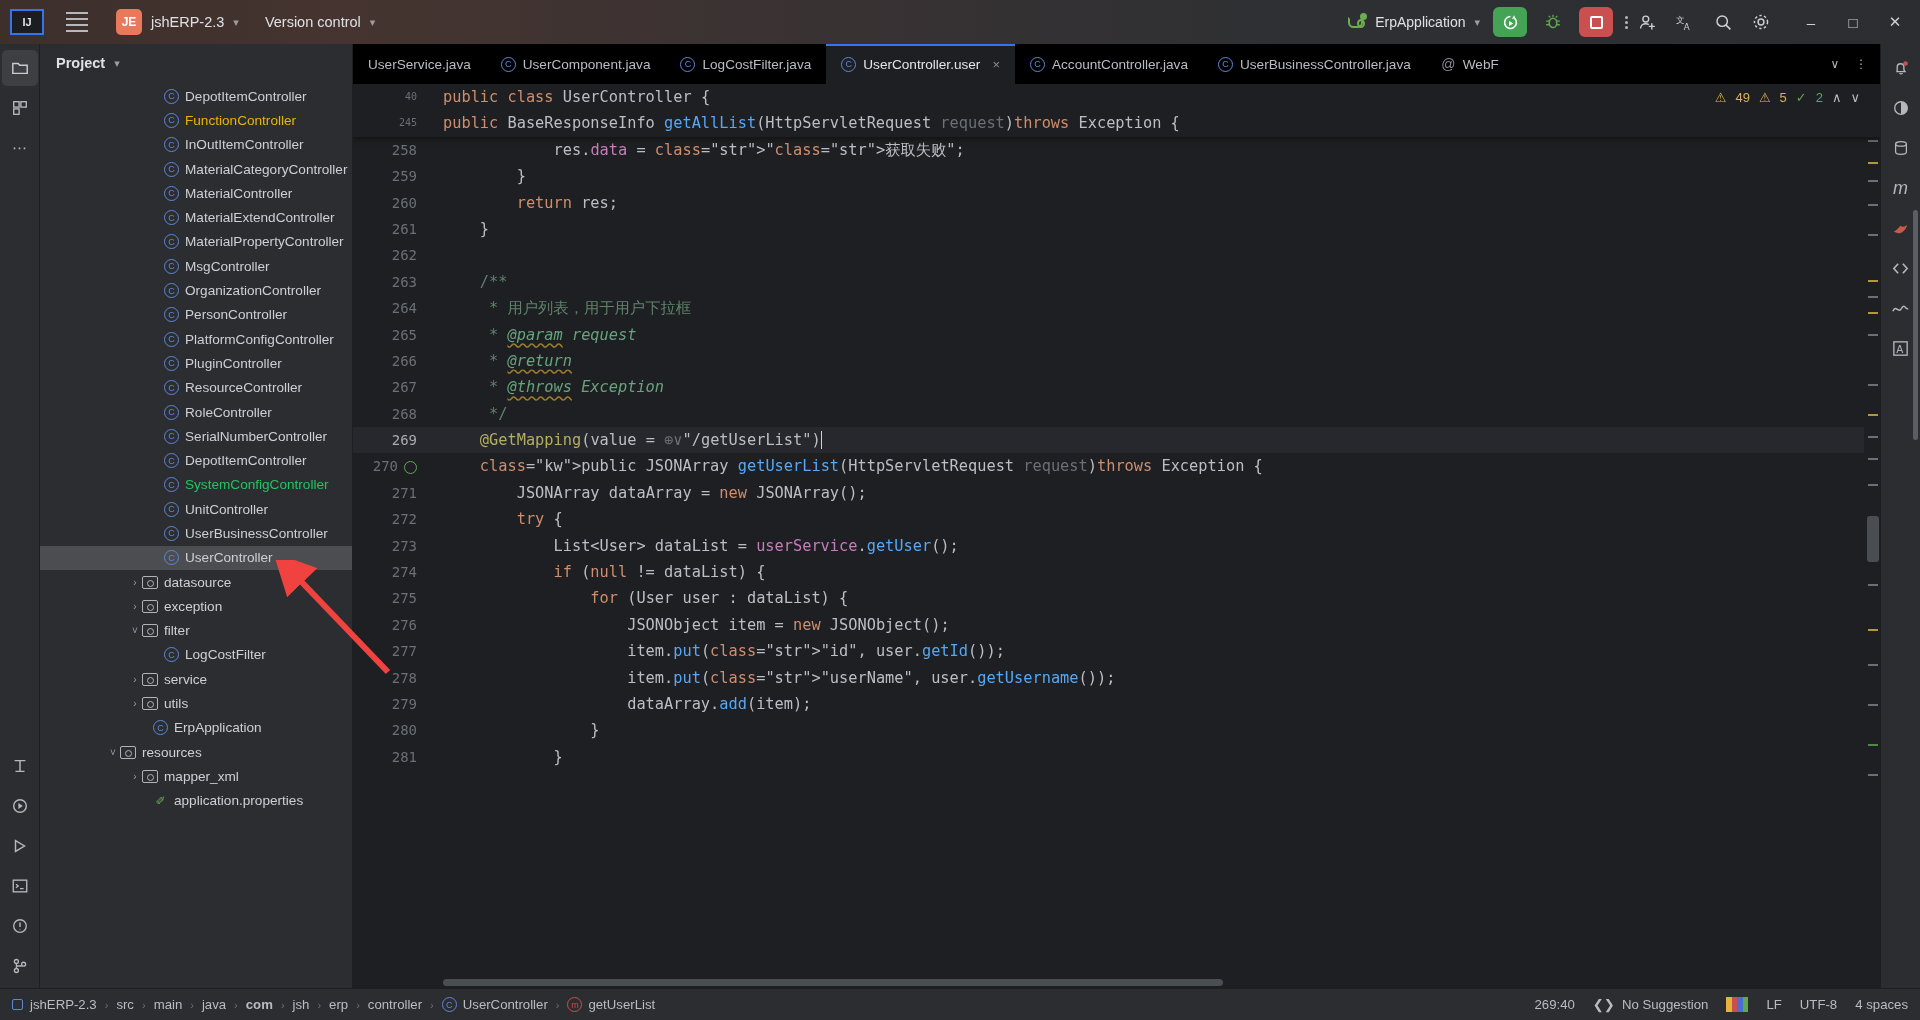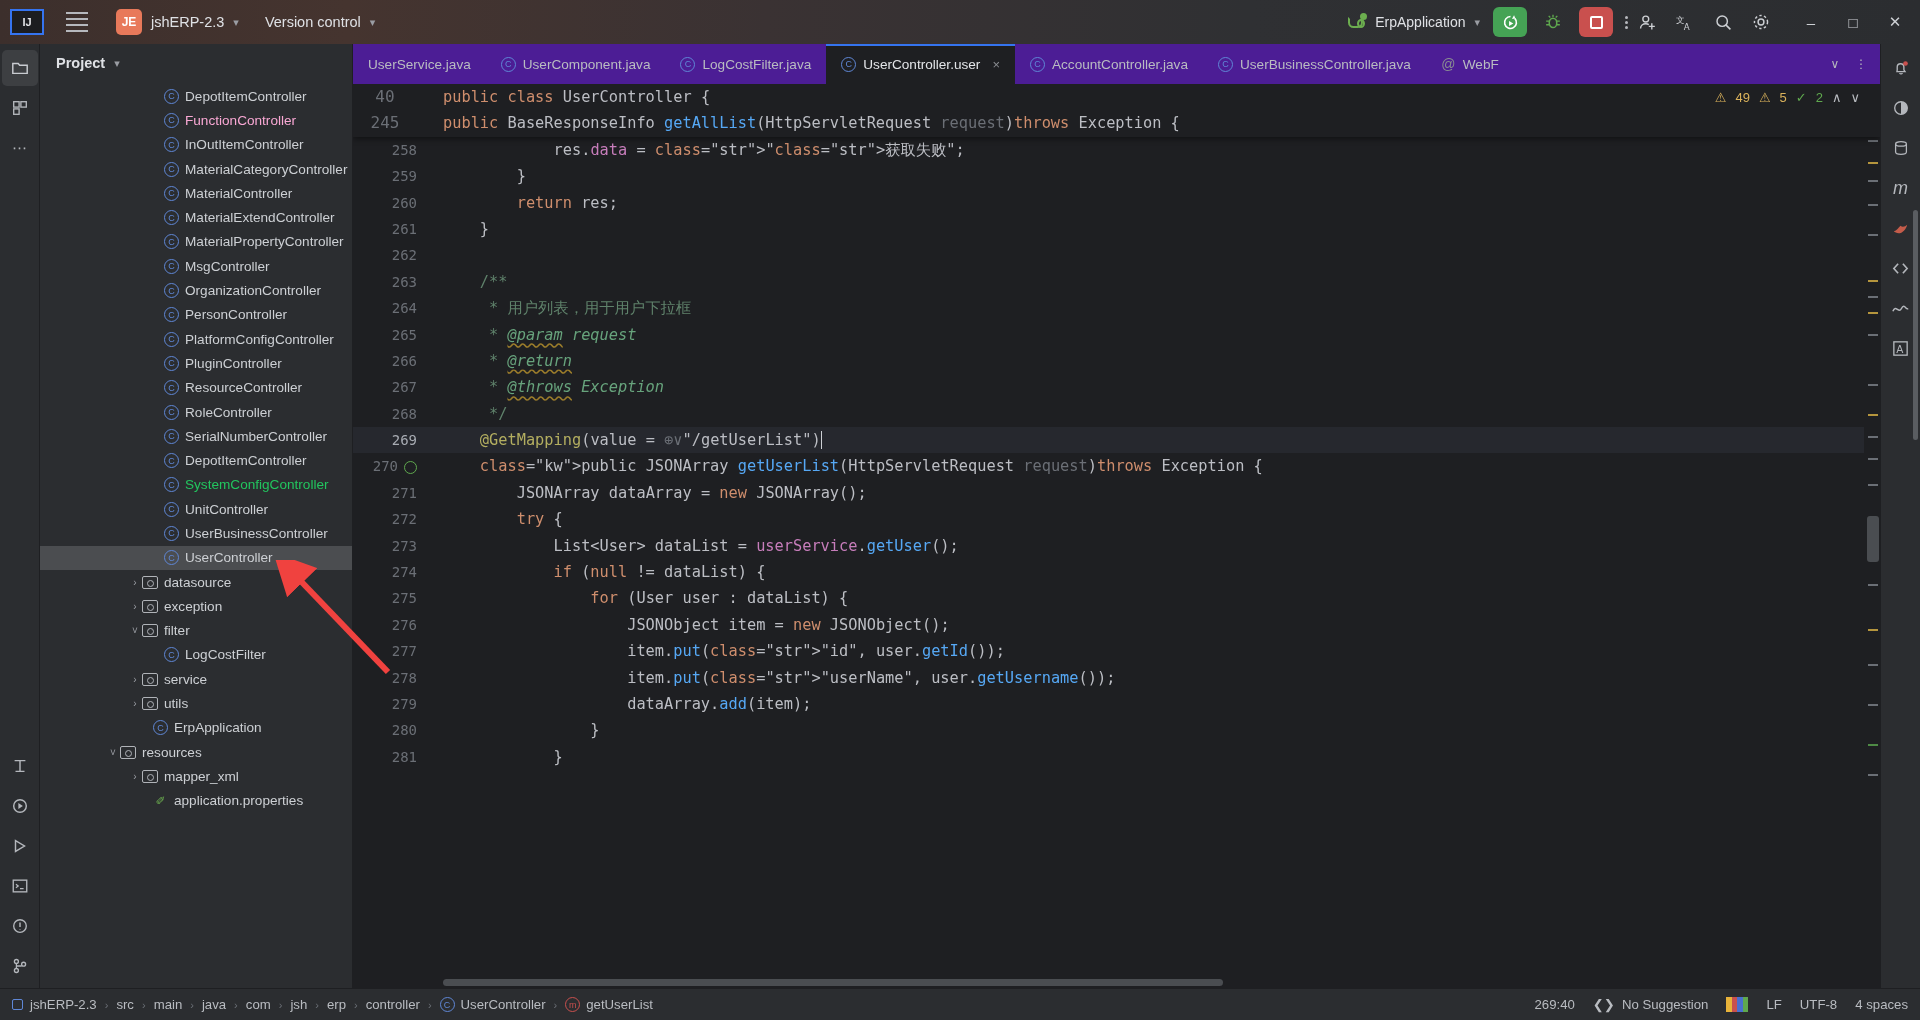--- a/index.html
+++ b/index.html
@@ -90,21 +90,21 @@
   .cls-ic { width:15px;height:15px;border:1.6px solid #5f87d6;border-radius:50%;color:#5f87d6;
             font-size:9px; display:flex;align-items:center;justify-content:center;flex:0 0 15px; margin-right:6px;}
   .fold-ic { width:16px;height:13px;flex:0 0 16px;margin-right:6px;border:1.4px solid #b0b3b8;border-radius:2px;
              position:relative;}
   .fold-ic:after{content:"";position:absolute;left:4px;top:3px;width:5px;height:5px;border:1.3px solid #b0b3b8;border-radius:50%;}
   .leaf-ic { width:15px;height:15px;flex:0 0 15px;margin-right:6px;color:#6cae4f;font-size:12px;display:flex;align-items:center;justify-content:center;}
   .tree-scroll { position:absolute; right:2px; top:210px; width:5px; height:230px; background:#5a5d61; border-radius:3px; }
 
   
   .editor-area { flex:1 1 auto; display:flex; flex-direction:column; min-width:0; background:#1e1f22; }
-  .tabs { height:40px; flex:0 0 40px; display:flex; align-items:stretch; background:#4c1d95; position:relative; }
+  .tabs { height:40px; flex:0 0 40px; display:flex; align-items:stretch; background:#000000; position:relative; }
   .tab { display:flex; align-items:center; padding:0 15px; font-size:13.6px; color:#b9bcc1; white-space:nowrap; position:relative; }
   .tab.active { background:#1e1f22; color:#e3e5e8; }
   .tab.active:after { content:""; position:absolute; left:0; right:0; top:0; height:2px; background:#3574f0; }
   .tab .cls-ic { margin-right:7px; }
   .tab .x { margin-left:12px; color:#8a8d92; font-size:13px; }
   .tab-ext { margin-left:auto; display:flex; align-items:center; padding-right:6px; color:#b6b8bd;}
   .tab-ext span { width:26px; text-align:center; font-size:12px;}
 
   .editor { flex:1 1 auto; display:flex; position:relative; min-height:0; overflow:hidden; }
   .gutter { width:78px; flex:0 0 78px; background:#1e1f22; text-align:right; padding-top:0; }
@@ -118,22 +118,22 @@
         font-size:14px; color:#6b6f76; padding-right:14px; }
   .ln.cur { color:#a8acb3;text-align:right; }
   .lnrow-hl { background:#26282e; }
 
   
   .sticky {
     position:absolute; left:0; right:0; top:0; z-index:6; background:#1e1f22;
     box-shadow:0 2px 6px rgba(0,0,0,.45);
   }
   .sticky .srow { display:flex; height:26.4px; }
-  .sticky .sgut { width:78px; flex:0 0 78px; text-align:center; padding-right:14px;
-                  font-family:"DejaVu Sans Mono",monospace; font-size:16px; color:#6b6f76; line-height:26.4px;}
+  .sticky .sgut { width:78px; flex:0 0 78px; text-align:right; padding-right:14px;
+                  font-family:"DejaVu Sans Mono",monospace; font-size:10px; color:#6b6f76; line-height:26.4px;}
   .sticky .scode { font-family:"DejaVu Sans Mono",monospace; font-size:15.3px; line-height:26.4px; }
 
   
   .kw{color:#cf8e6d;} .typ{color:#bcbec4;} .mth{color:#56a8f5;} .jdoc{color:#5f826b;}
   .jdtag{color:#67a37c;font-style:italic;} .ann{color:#b3ae60;margin-top:31px;} .fld{color:#c77dbb;}
   .grey{color:#6b6f76;} .brkt{color:#bcbec4;} .lit{color:#bcbec4;}
   .wavy{ text-decoration: underline wavy #9b7c2a; text-underline-offset:3px;}
 
   
   .inspect { position:absolute; right:20px; top:6px; display:flex; align-items:center; gap:9px;
@@ -312,21 +312,21 @@
           <div class="row">
             <span style="display: inline-block; flex: 0 0 auto; width: 110px;"></span>
             <span class="arrow"></span>
             <span class="cls-ic">C</span>
             <span style="color: rgb(205, 208, 212);">DepotItemController</span>
           </div>
           <div class="row">
             <span style="display: inline-block; flex: 0 0 auto; width: 110px;"></span>
             <span class="arrow"></span>
             <span class="cls-ic">C</span>
-            <span style="color: #f9a8d4;">FunctionController</span>
+            <span style="color: #eab308;">FunctionController</span>
           </div>
           <div class="row">
             <span style="display: inline-block; flex: 0 0 auto; width: 110px;"></span>
             <span class="arrow"></span>
             <span class="cls-ic">C</span>
             <span style="color: rgb(205, 208, 212);">InOutItemController</span>
           </div>
           <div class="row">
             <span style="display: inline-block; flex: 0 0 auto; width: 110px;"></span>
             <span class="arrow"></span>
@@ -675,21 +675,21 @@
         </span>
         <span class="s">›</span>
         <span style="display: flex; align-items: center;">
           <span>main</span>
         </span>
         <span class="s">›</span>
         <span style="display: flex; align-items: flex-end;">
           <span>java</span>
         </span>
         <span class="s">›</span>
-        <span style="display: flex; align-items: flex-start;">
+        <span style="display: flex; align-items: flex-start; font-weight: bold;">
           <span>com</span>
         </span>
         <span class="s">›</span>
         <span style="display: flex; align-items: center;">
           <span>jsh</span>
         </span>
         <span class="s">›</span>
         <span style="display: flex; align-items: center;">
           <span>erp</span>
         </span>

